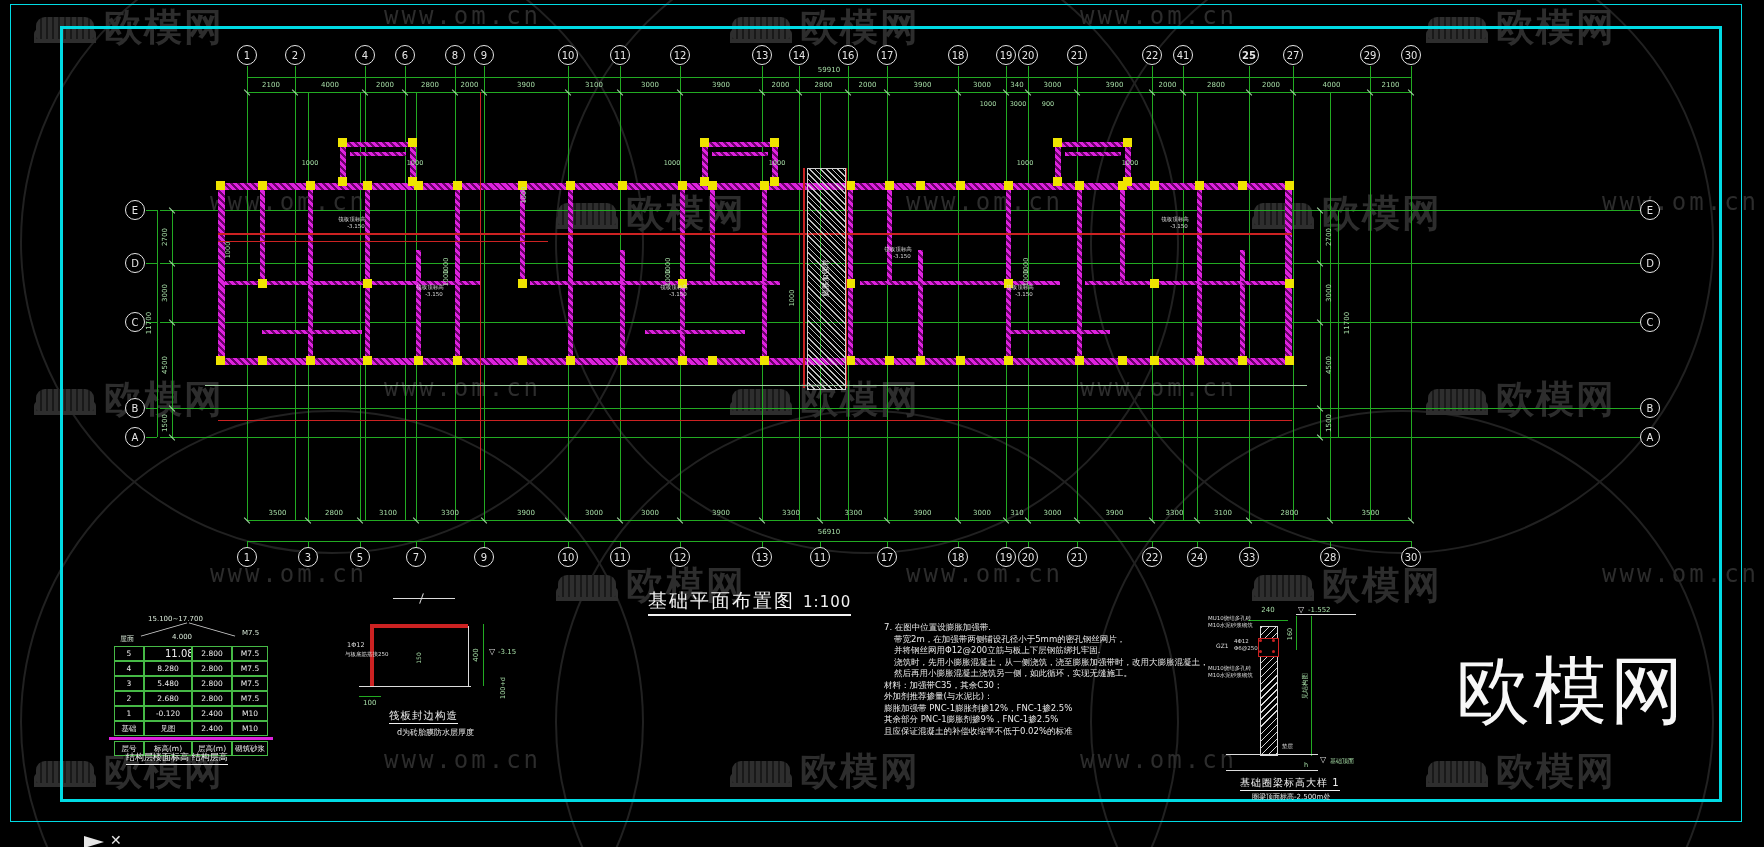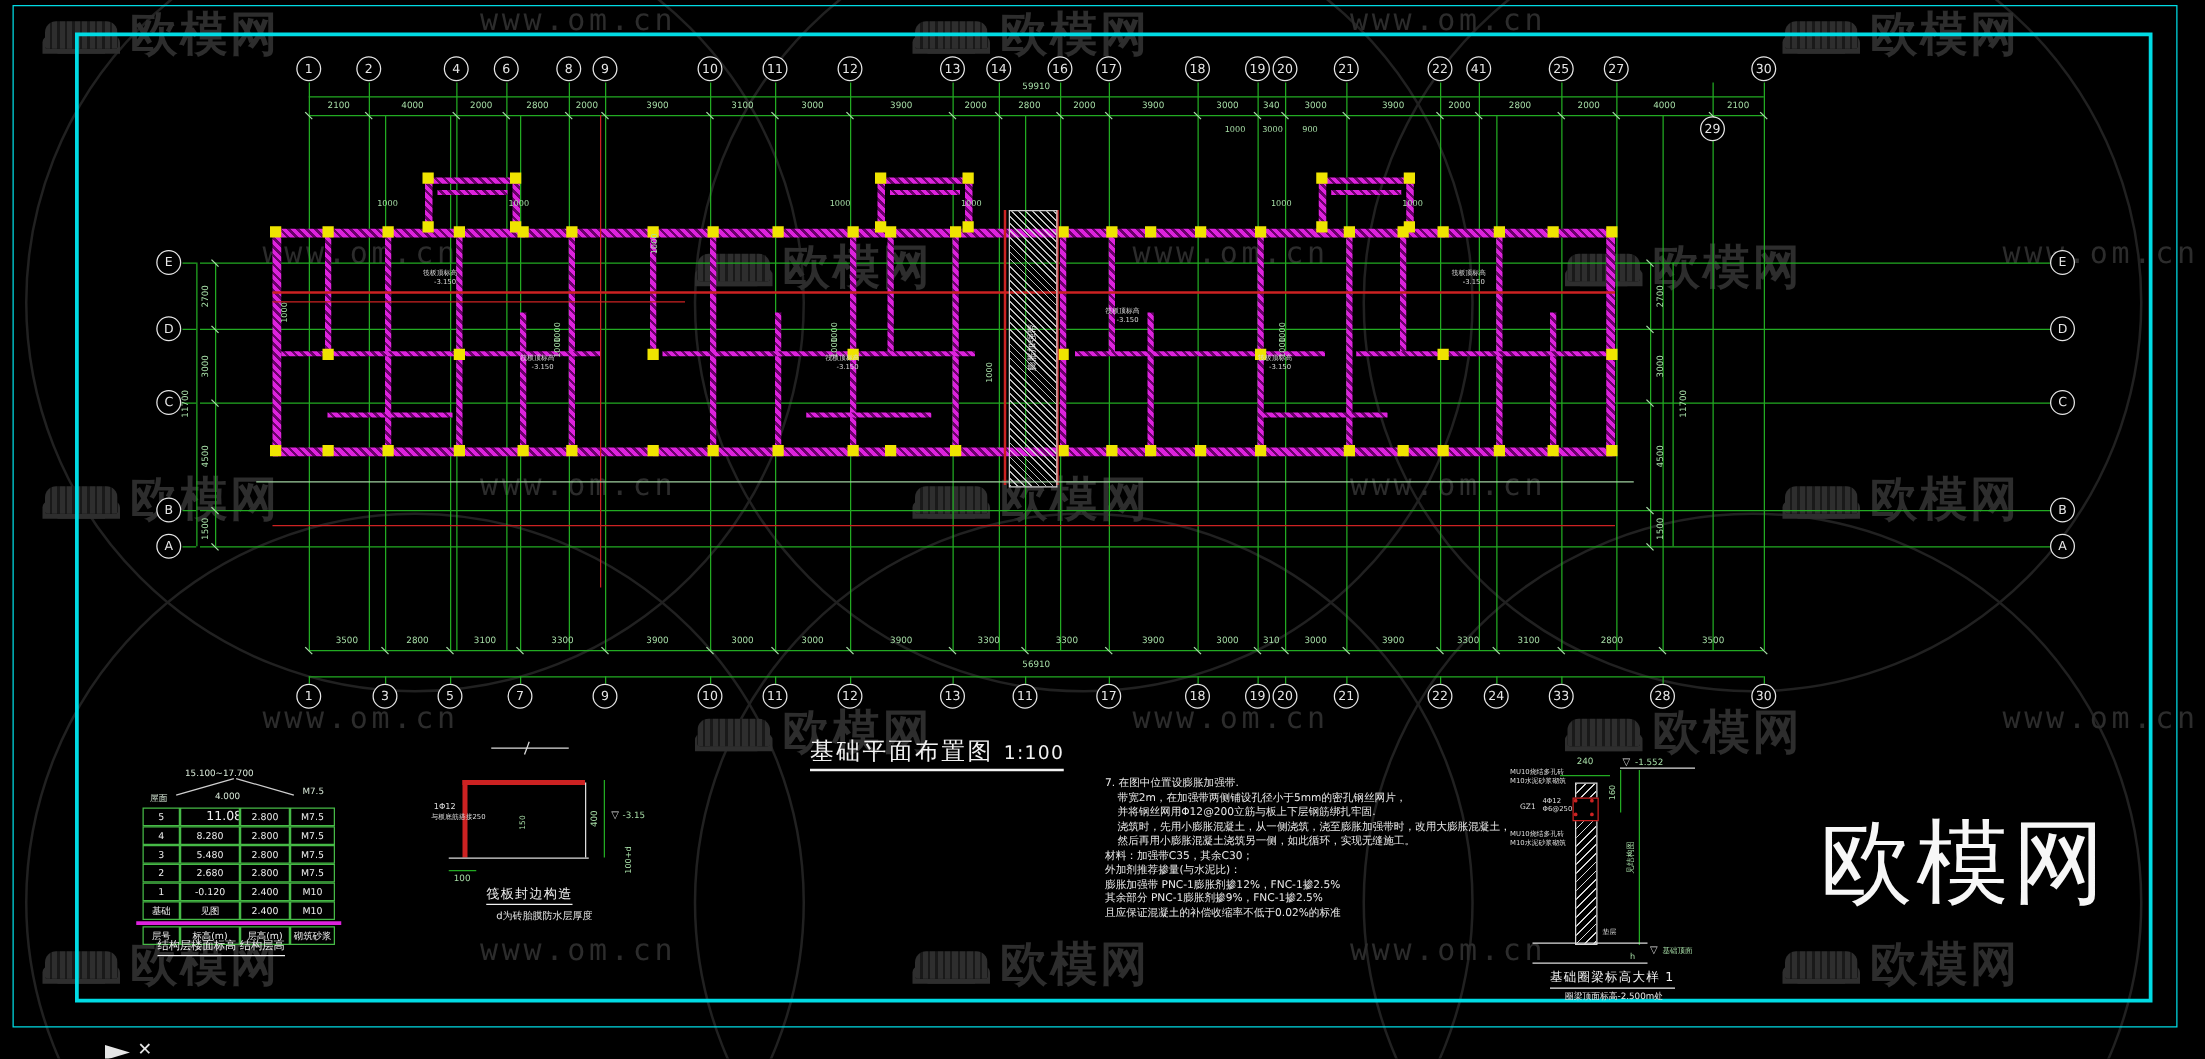--- a/index.html
+++ b/index.html
@@ -217,27 +217,27 @@
       <div style="position: absolute; left: 1073px; top: 92px; width: 8px; height: 1px; background: rgb(168, 223, 168); transform: rotate(45deg);"></div>
       <div style="position: absolute; left: 1067px; top: 45px; width: 20px; height: 20px; border: 1px solid rgb(230, 230, 230); border-radius: 50%; color: rgb(230, 230, 230); font-size: 10px; display: flex; align-items: center; justify-content: center; background: rgb(0, 0, 0); box-sizing: border-box;">21</div>
       <div style="position: absolute; left: 1152px; top: 66px; width: 1px; height: 26px; background: rgb(34, 170, 34);"></div>
       <div style="position: absolute; left: 1148px; top: 92px; width: 8px; height: 1px; background: rgb(168, 223, 168); transform: rotate(45deg);"></div>
       <div style="position: absolute; left: 1142px; top: 45px; width: 20px; height: 20px; border: 1px solid rgb(230, 230, 230); border-radius: 50%; color: rgb(230, 230, 230); font-size: 10px; display: flex; align-items: center; justify-content: center; background: rgb(0, 0, 0); box-sizing: border-box;">22</div>
       <div style="position: absolute; left: 1183px; top: 66px; width: 1px; height: 26px; background: rgb(34, 170, 34);"></div>
       <div style="position: absolute; left: 1179px; top: 92px; width: 8px; height: 1px; background: rgb(168, 223, 168); transform: rotate(45deg);"></div>
       <div style="position: absolute; left: 1173px; top: 45px; width: 20px; height: 20px; border: 1px solid rgb(230, 230, 230); border-radius: 50%; color: rgb(230, 230, 230); font-size: 10px; display: flex; align-items: center; justify-content: center; background: rgb(0, 0, 0); box-sizing: border-box;">41</div>
       <div style="position: absolute; left: 1249px; top: 66px; width: 1px; height: 26px; background: rgb(34, 170, 34);"></div>
       <div style="position: absolute; left: 1245px; top: 92px; width: 8px; height: 1px; background: rgb(168, 223, 168); transform: rotate(45deg);"></div>
-      <div style="position: absolute; left: 1239px; top: 45px; width: 20px; height: 20px; border: 1px solid rgb(230, 230, 230); border-radius: 50%; color: rgb(230, 230, 230); font-size: 10px; display: flex; align-items: center; justify-content: center; background: rgb(0, 0, 0); box-sizing: border-box;">25</div>
+      <div style="position: absolute; left: 1239px; top: 45px; width: 20px; height: 20px; border: 1px solid rgb(230, 230, 230); border-radius: 50%; color: rgb(230, 230, 230); font-size: 10px; display: flex; align-items: center; justify-content: center; background: rgb(0, 0, 0); box-sizing: border-box; font-weight: bold;">25</div>
       <div style="position: absolute; left: 1293px; top: 66px; width: 1px; height: 26px; background: rgb(34, 170, 34);"></div>
       <div style="position: absolute; left: 1289px; top: 92px; width: 8px; height: 1px; background: rgb(168, 223, 168); transform: rotate(45deg);"></div>
       <div style="position: absolute; left: 1283px; top: 45px; width: 20px; height: 20px; border: 1px solid rgb(230, 230, 230); border-radius: 50%; color: rgb(230, 230, 230); font-size: 10px; display: flex; align-items: center; justify-content: center; background: rgb(0, 0, 0); box-sizing: border-box;">27</div>
       <div style="position: absolute; left: 1370px; top: 66px; width: 1px; height: 26px; background: rgb(34, 170, 34);"></div>
       <div style="position: absolute; left: 1366px; top: 92px; width: 8px; height: 1px; background: rgb(168, 223, 168); transform: rotate(45deg);"></div>
-      <div style="position: absolute; left: 1360px; top: 45px; width: 20px; height: 20px; border: 1px solid rgb(230, 230, 230); border-radius: 50%; color: rgb(230, 230, 230); font-size: 10px; display: flex; align-items: center; justify-content: center; background: rgb(0, 0, 0); box-sizing: border-box; margin-top: 48px;">29</div>
+      <div style="position: absolute; left: 1360px; top: 45px; width: 20px; height: 20px; border: 1px solid rgb(230, 230, 230); border-radius: 50%; color: rgb(230, 230, 230); font-size: 10px; display: flex; align-items: center; justify-content: center; background: rgb(0, 0, 0); box-sizing: border-box;">29</div>
       <div style="position: absolute; left: 1411px; top: 66px; width: 1px; height: 26px; background: rgb(34, 170, 34);"></div>
       <div style="position: absolute; left: 1407px; top: 92px; width: 8px; height: 1px; background: rgb(168, 223, 168); transform: rotate(45deg);"></div>
       <div style="position: absolute; left: 1401px; top: 45px; width: 20px; height: 20px; border: 1px solid rgb(230, 230, 230); border-radius: 50%; color: rgb(230, 230, 230); font-size: 10px; display: flex; align-items: center; justify-content: center; background: rgb(0, 0, 0); box-sizing: border-box;">30</div>
       <div style="position: absolute; left: 271px; top: 85px; font-size: 7px; color: rgb(168, 223, 168); white-space: nowrap; line-height: 1; transform: translate(-50%, -50%);">2100</div>
       <div style="position: absolute; left: 330px; top: 85px; font-size: 7px; color: rgb(168, 223, 168); white-space: nowrap; line-height: 1; transform: translate(-50%, -50%);">4000</div>
       <div style="position: absolute; left: 385px; top: 85px; font-size: 7px; color: rgb(168, 223, 168); white-space: nowrap; line-height: 1; transform: translate(-50%, -50%);">2000</div>
       <div style="position: absolute; left: 430px; top: 85px; font-size: 7px; color: rgb(168, 223, 168); white-space: nowrap; line-height: 1; transform: translate(-50%, -50%);">2800</div>
       <div style="position: absolute; left: 469.5px; top: 85px; font-size: 7px; color: rgb(168, 223, 168); white-space: nowrap; line-height: 1; transform: translate(-50%, -50%);">2000</div>
       <div style="position: absolute; left: 526px; top: 85px; font-size: 7px; color: rgb(168, 223, 168); white-space: nowrap; line-height: 1; transform: translate(-50%, -50%);">3900</div>
       <div style="position: absolute; left: 594px; top: 85px; font-size: 7px; color: rgb(168, 223, 168); white-space: nowrap; line-height: 1; transform: translate(-50%, -50%);">3100</div>

